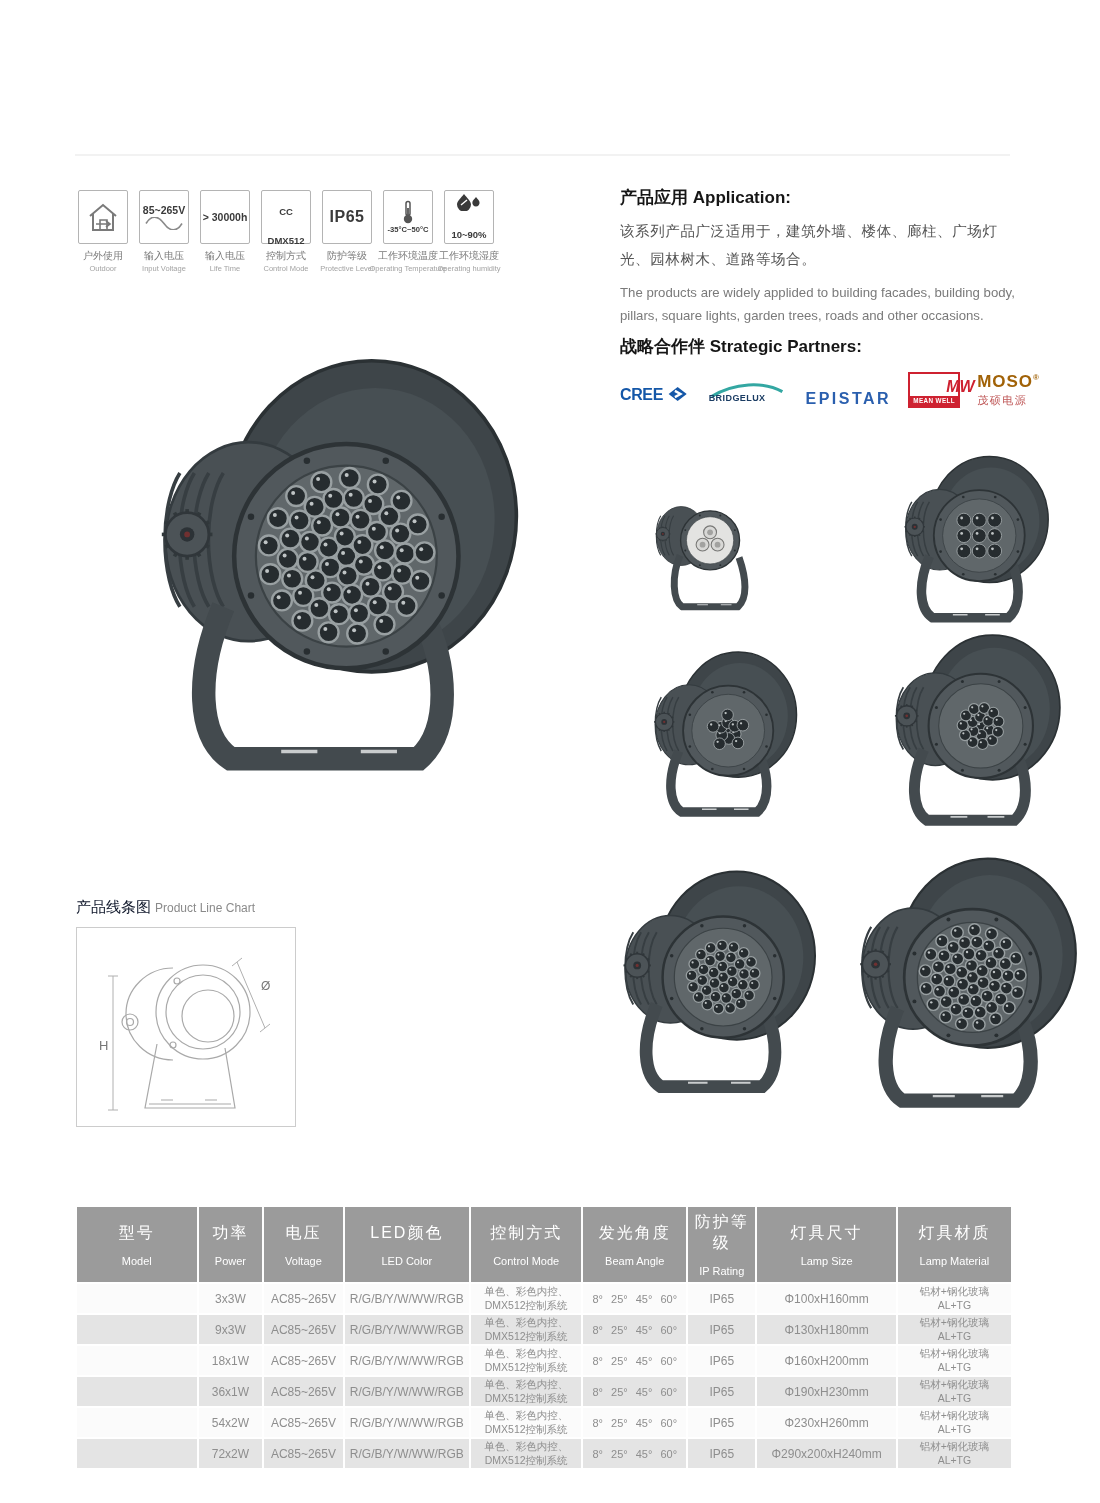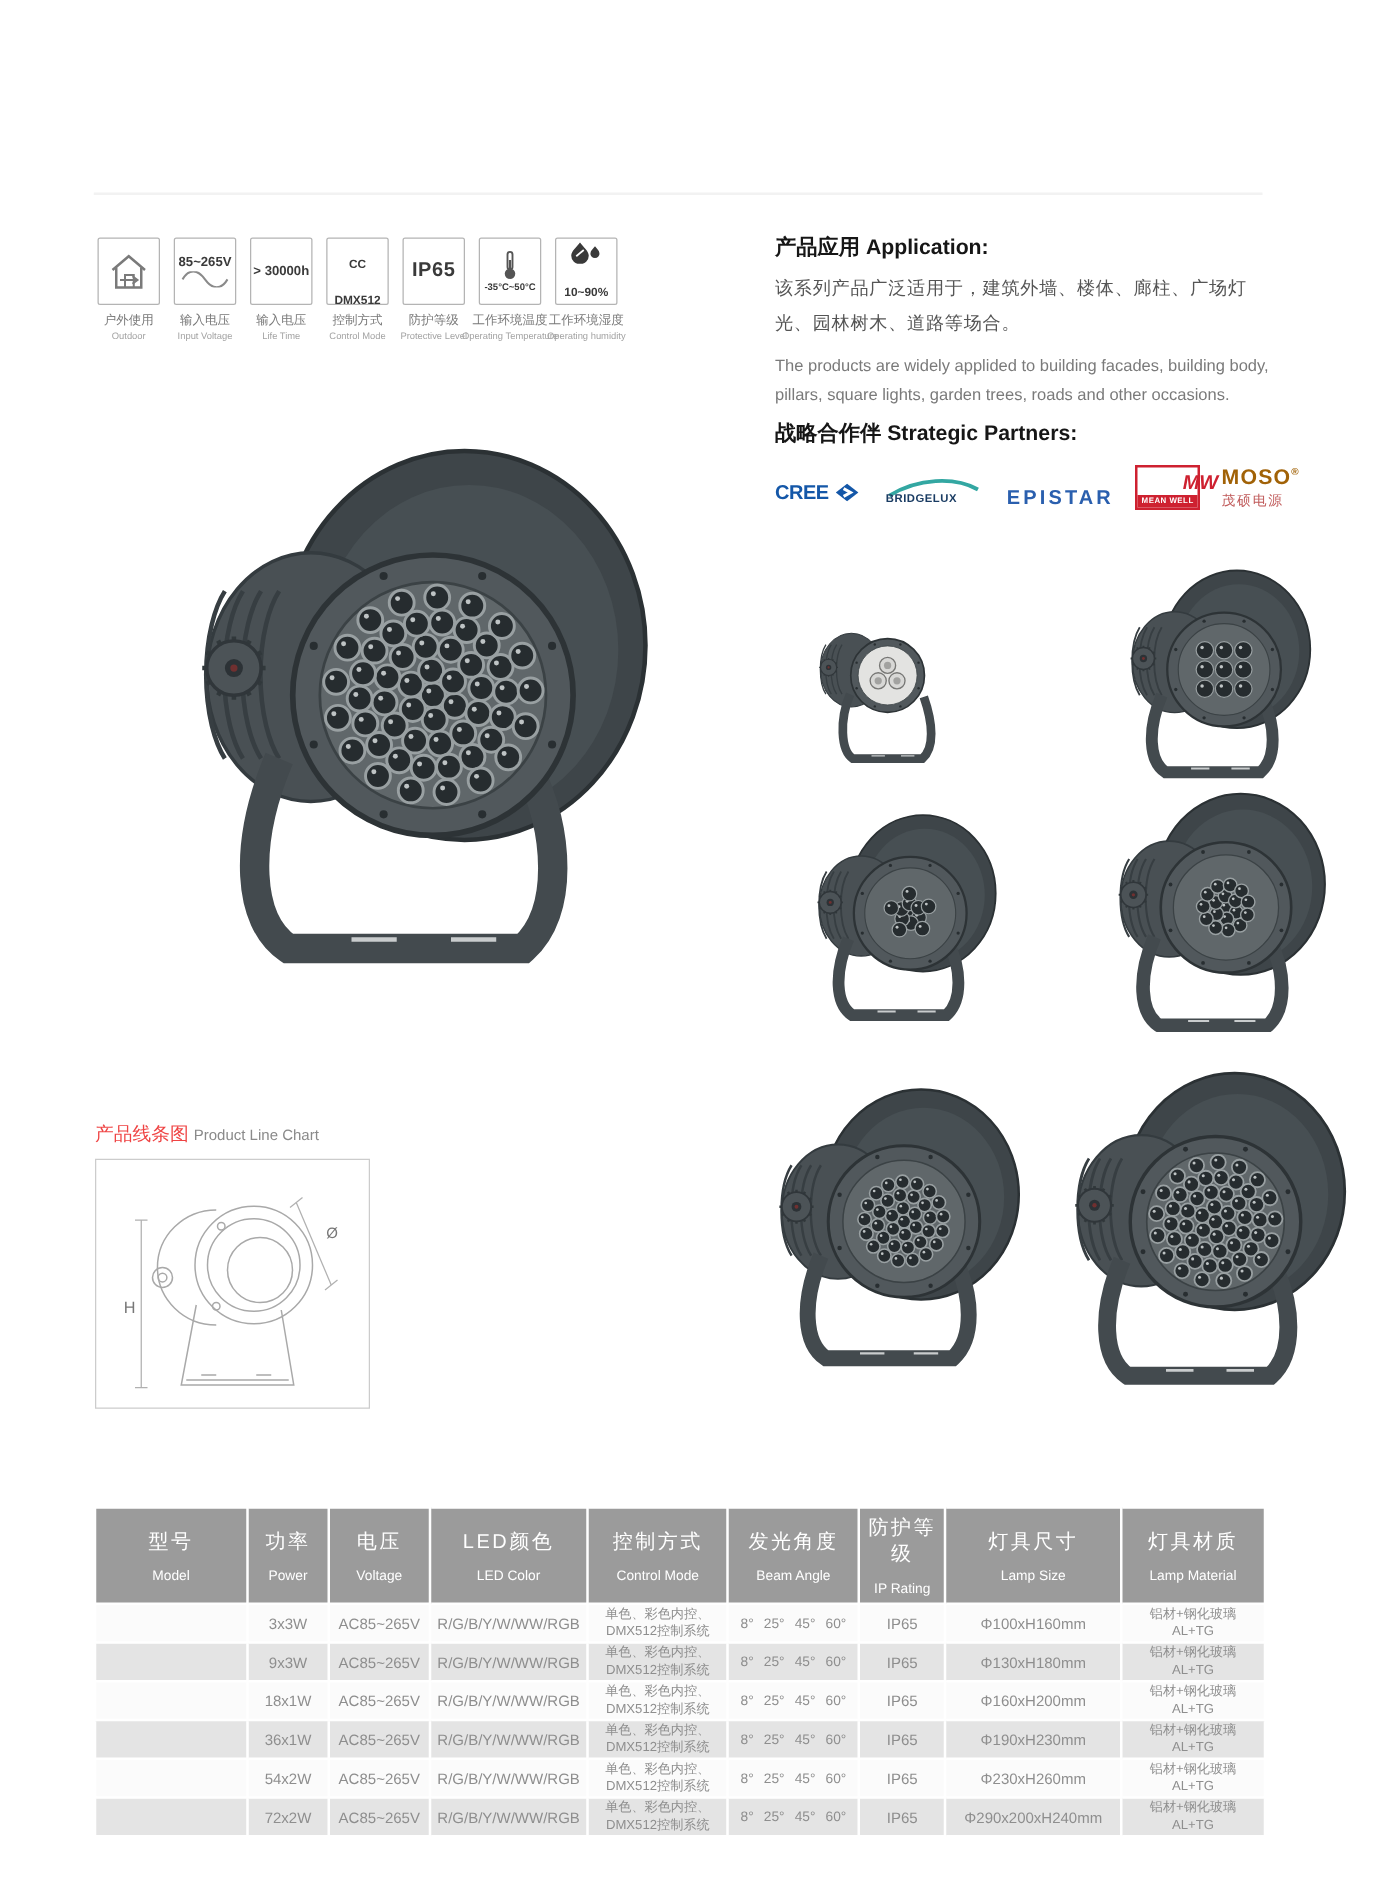--- a/index.html
+++ b/index.html
@@ -39,21 +39,21 @@
   .moso-name{color:#a16207;font-weight:bold;font-size:17px;letter-spacing:1px;line-height:1;}
   .moso-name sup{font-size:8px;}
   .moso-sub{margin-top:3px;color:#c05a5a;font-size:11px;letter-spacing:1.5px;}
 
   
   .products-area{position:absolute;left:0;top:0;width:1100px;height:1503px;pointer-events:none;}
   .product{position:absolute;}
 
   
   .linechart-label{position:absolute;left:76px;top:898px;}
-  .lc-cn{font-size:15px;color:#ef4444;}
+  .lc-cn{font-size:15px;color:#0f172a;}
   .lc-en{font-size:12px;color:#8a8a8a;margin-left:4px;}
   .linechart-box{position:absolute;left:76px;top:927px;width:220px;height:200px;box-sizing:border-box;
                  border:1px solid #ccc;background:#fff;}
 
   
   .tech-title{position:absolute;left:76px;top:1163px;}
   .tt-cn{font-size:19px;font-weight:bold;color:#111;}
   .tt-en{font-size:19px;color:#222;margin-left:6px;}
   .tech-table{position:absolute;left:75px;top:1205px;width:938px;border-collapse:collapse;table-layout:fixed;}
   .tech-table th{background:#9b9b9b;color:#fff;padding:5px 2px;border:2px solid #fff;font-weight:normal;}

